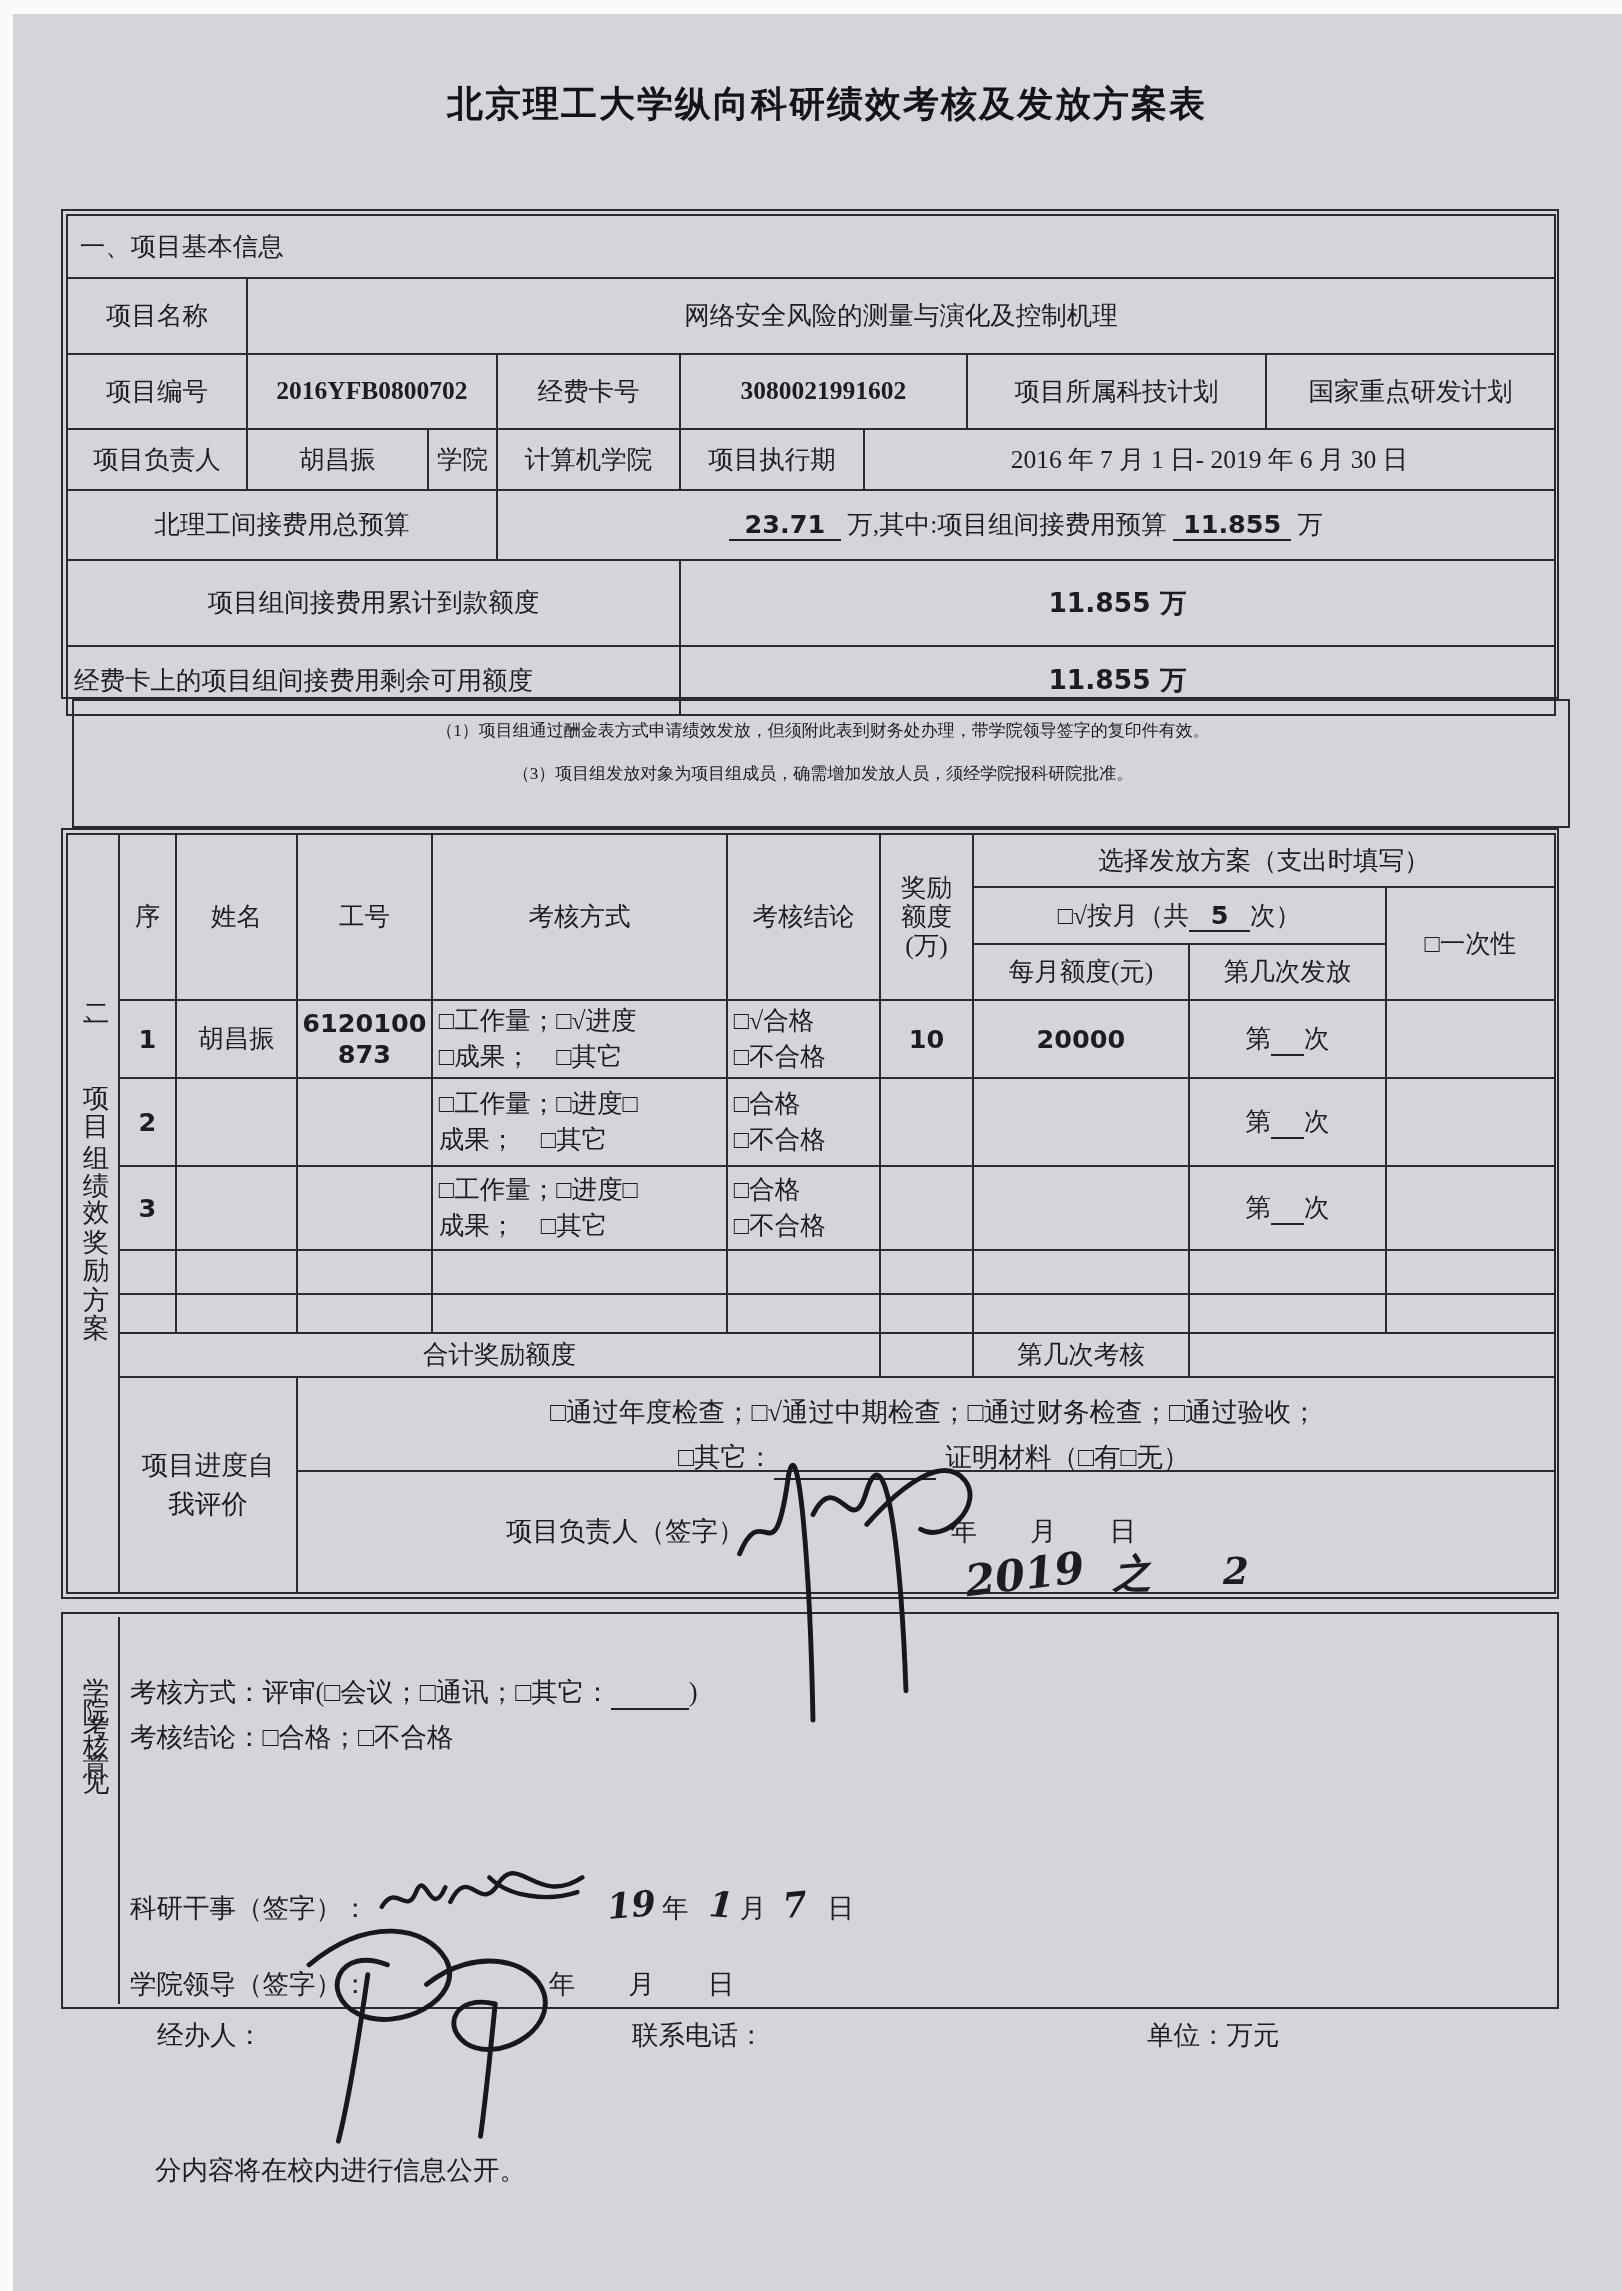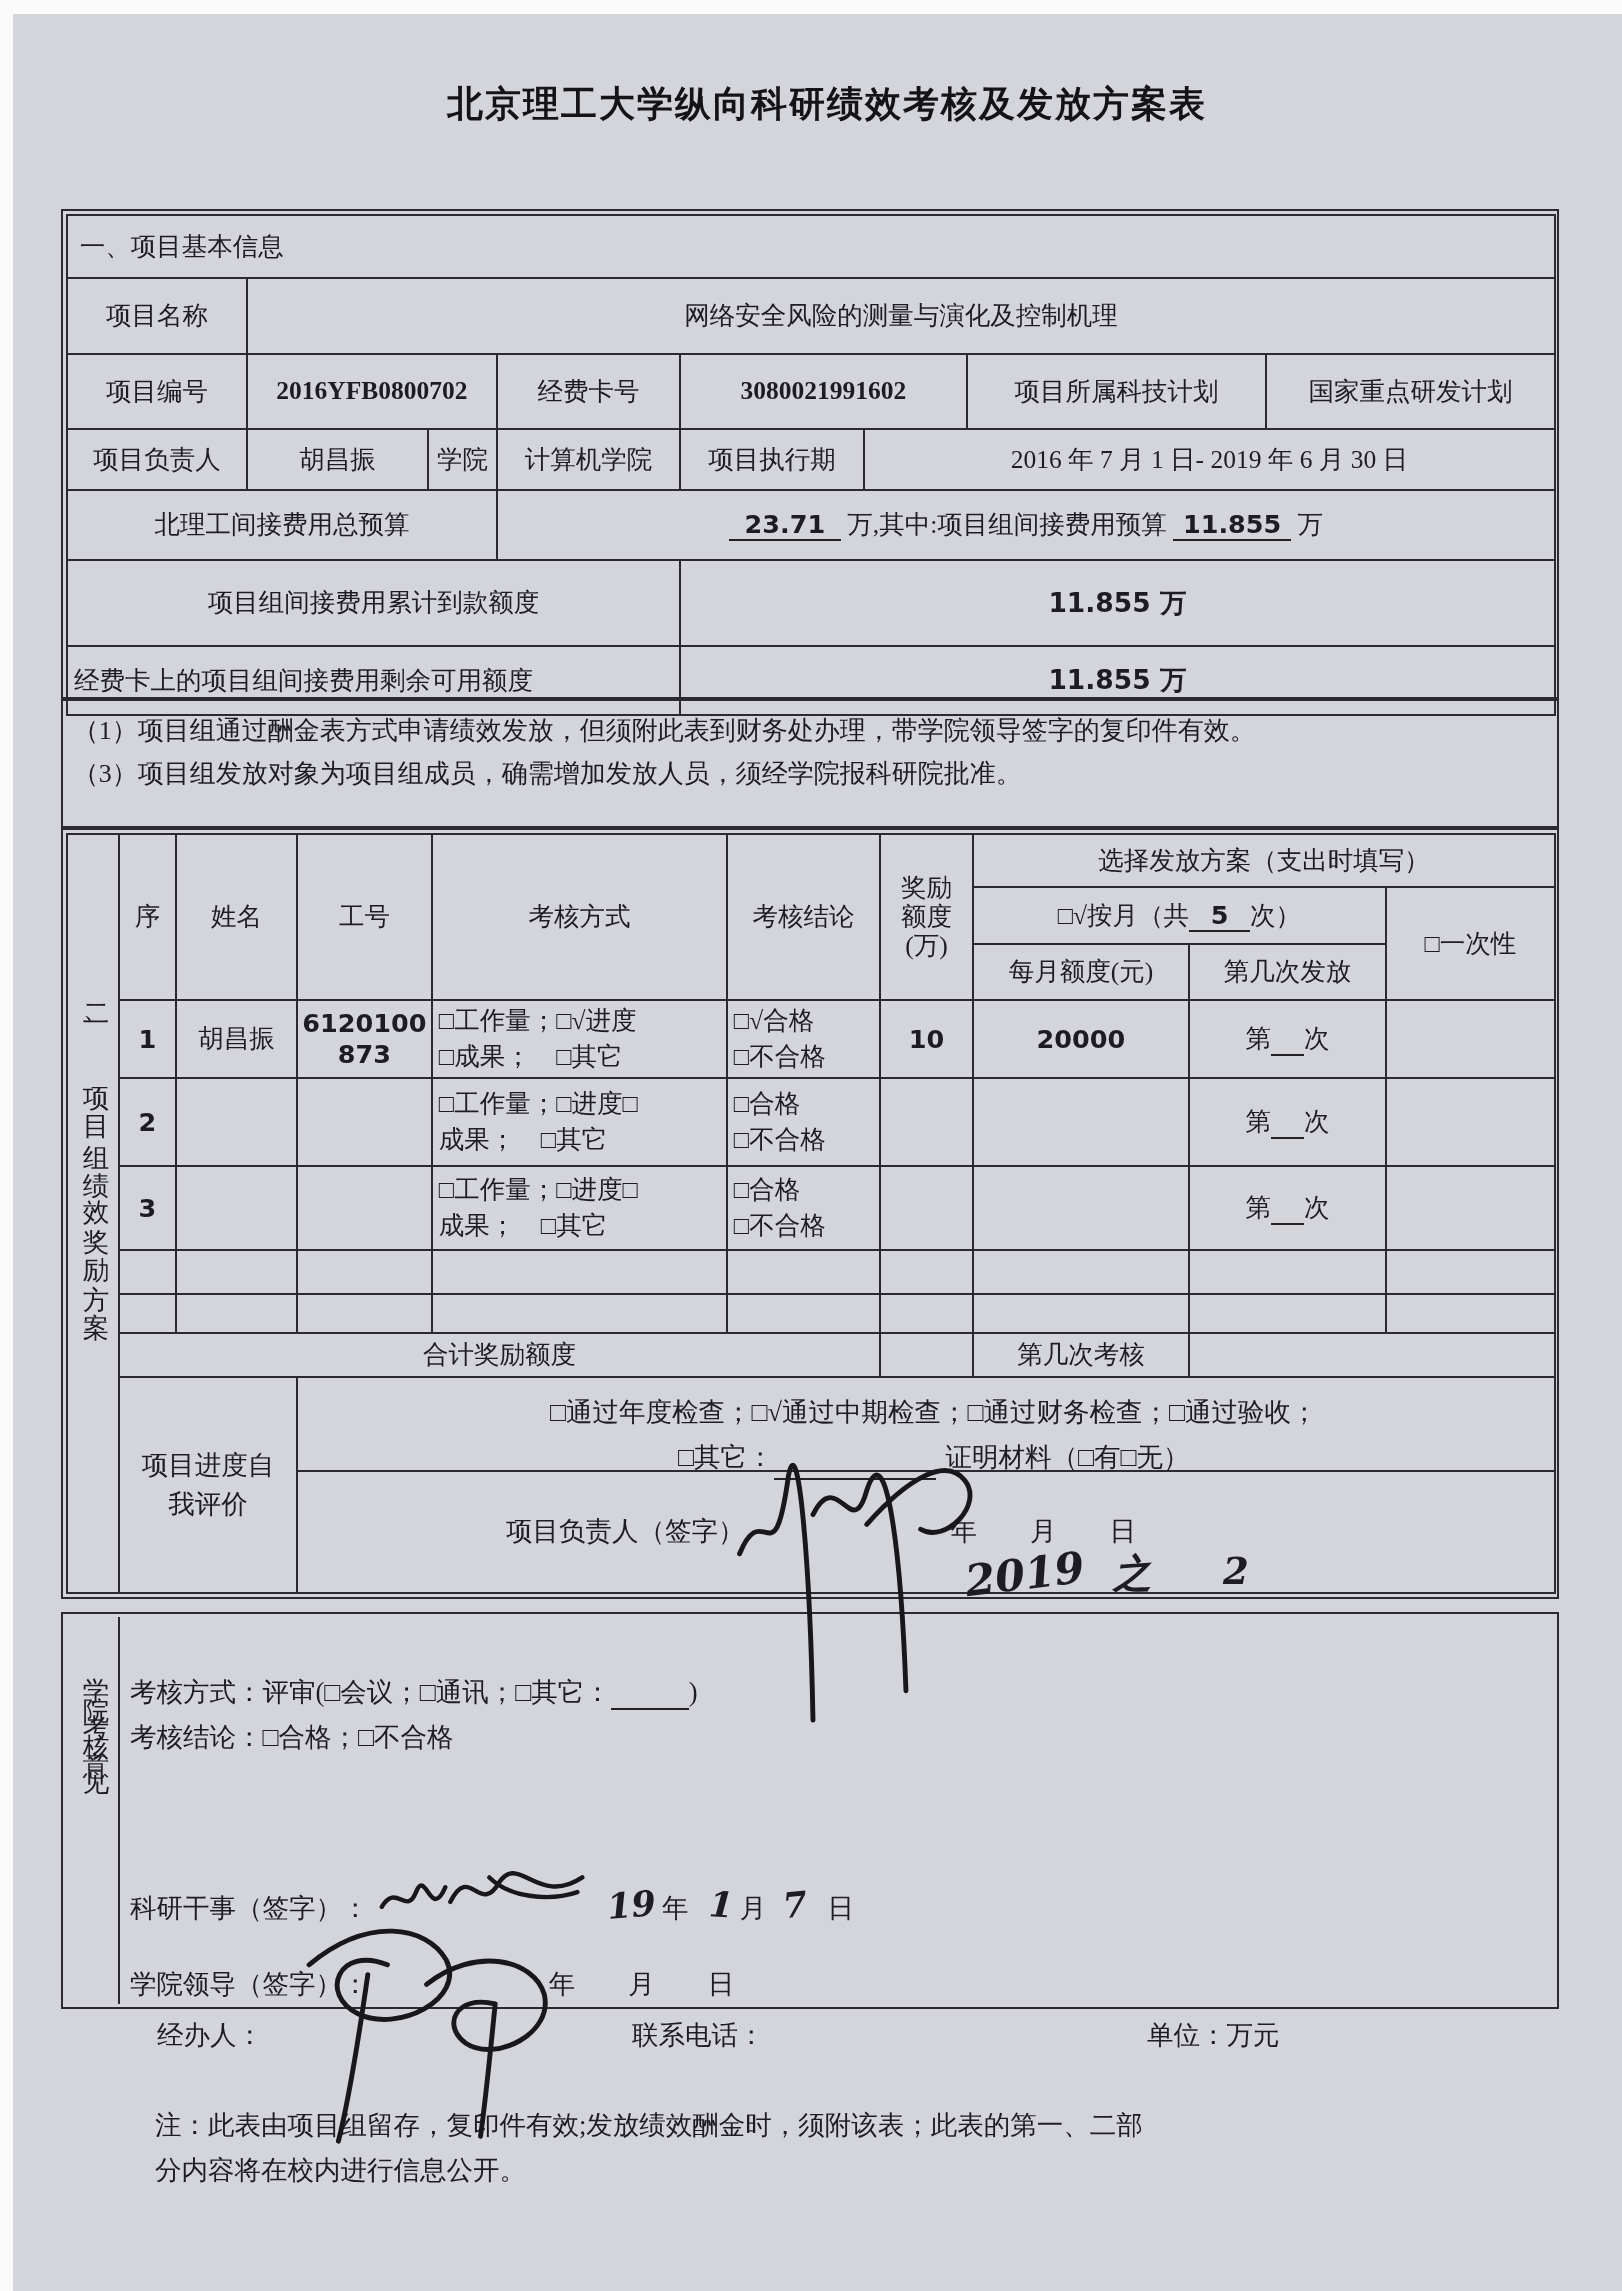--- a/index.html
+++ b/index.html
@@ -14,21 +14,21 @@
   .box{position:absolute;border:2px solid #2a2a30;padding:2.9px;box-sizing:border-box;background:transparent;}
   table{border-collapse:collapse;width:100%;table-layout:fixed;height:100%;}
   td{border:2px solid #2a2a30;text-align:center;vertical-align:middle;
      font-size:25.5px;padding:2px 3.9px;overflow:hidden;}
   .left{text-align:left;padding-left:11.8px;margin-top:40px;}
   .pre{white-space:pre-line;line-height:29px;}
   .num{font-family:"DejaVu Sans","Liberation Sans",sans-serif;font-weight:bold;}
   .sbold{font-weight:bold;}
   .wrapall{word-break:break-all;line-height:31px;}
   .uval{display:inline-block;border-bottom:2.5px solid #222;padding:0 15.7px;text-align:right;}
-  .notes-box{font-size:26px;line-height:43px;text-align:left;padding:7.8px 5.9px 0 9.8px;}
+  .notes-box{font-size:17px;line-height:43px;text-align:center;padding:7.8px 5.9px 0 9.8px;margin-left:11px;}
   .m2lines div{line-height:36px;}
   .vcol{padding:0;}
   .v-label{position:absolute;writing-mode:vertical-lr;text-orientation:upright;
            font-size:26.5px;color:#1c1c22;z-index:3;}
   .se-label{font-size:26.5px;line-height:39px;padding:0 15.7px;}
   .se-cell{padding:0;vertical-align:top;}
   .se-top{border-bottom:2px solid #2a2a30;text-align:center;padding:11.8px 0 9.8px 15.7px;
           font-size:26.5px;line-height:45px;height:94px;box-sizing:border-box;}
   .se-bottom{position:relative;height:116px;}
   .se-sign{position:absolute;left:208px;top:41px;font-size:26.5px;}
@@ -300,17 +300,17 @@
 
   <svg class="sig" style="left:250px;top:1906px" width="363" height="245" viewBox="0 0 370 250">
     <path d="M60,60 C120,10 180,20 200,55 C220,95 150,130 110,110 C70,90 90,40 140,60 M120,70 C110,140 100,200 90,240 M180,80 C230,40 290,55 300,90 C310,130 250,160 220,140 C195,122 210,90 250,100 M250,100 C245,150 240,200 235,235" fill="none" stroke="#17171c" stroke-width="5" stroke-linecap="round"></path>
   </svg>
 
   <div class="foot" style="left:157px;top:2017px">经办人：</div>
   <div class="foot" style="left:632px;top:2017px">联系电话：</div>
   <div class="foot" style="left:1147px;top:2017px">单位：万元</div>
 
   <div class="note">
-    <span>注：此表由项目组留存，复印件有效;发放绩效酬金时，须附该表；此表的第一、二部</span><br>
+    <br>
     <span>分内容将在校内进行信息公开。</span>
   </div>
 </div>
 
 
 </body></html>

